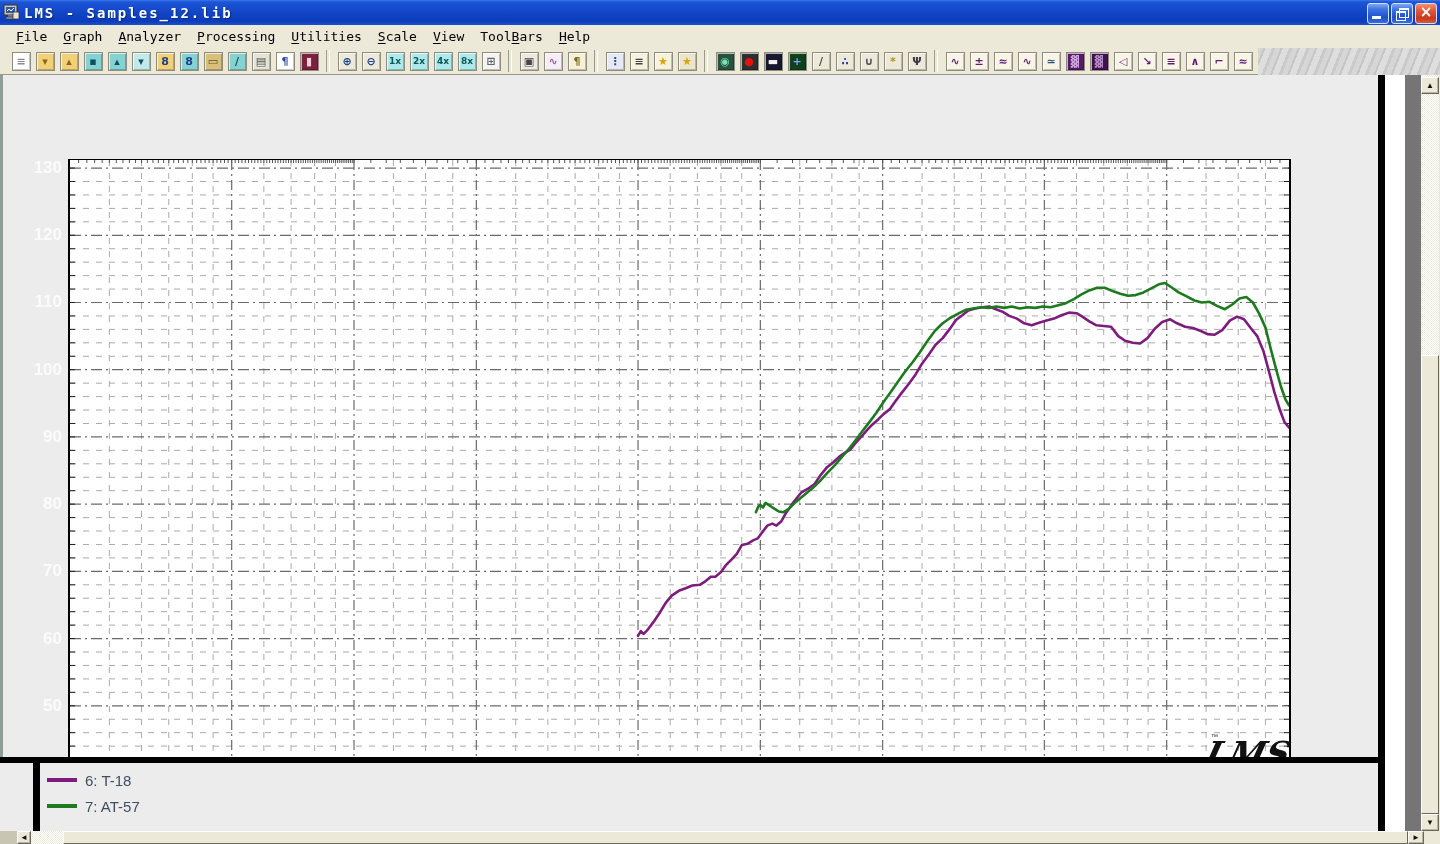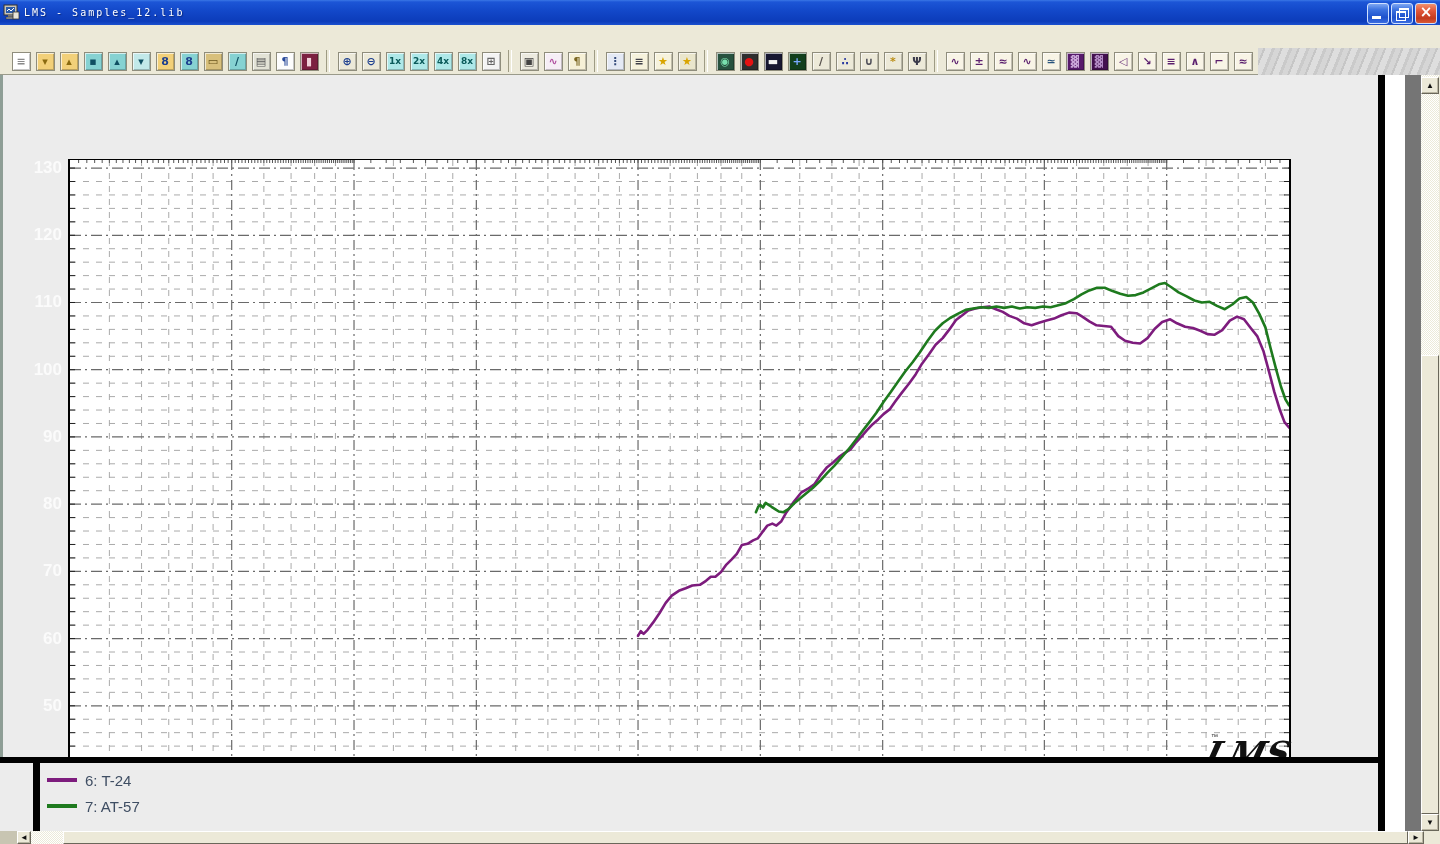--- a/index.html
+++ b/index.html
@@ -4,22 +4,22 @@
 <style>
   html,body{margin:0;padding:0;background:#555;}
   #app{position:relative;width:1440px;height:844px;overflow:hidden;
        font-family:"Liberation Sans",sans-serif;background:#ece9d8;user-select:none;}
 
   
   .titlebar{position:absolute;left:0;top:0;width:1440px;height:25px;
     background:linear-gradient(180deg,#3a77e6 0%,#1c55d6 8%,#1247c8 45%,#0c3cba 85%,#1b50cf 100%);
     display:flex;align-items:center;}
   .app-icon{width:17px;height:17px;margin:0 4px 0 3px;}
-  .title-text{color:#fff;font-family:"DejaVu Sans Mono",monospace;font-weight:normal;
-    font-size:10px;letter-spacing:2px;text-shadow:1px 1px 1px #0a2a80;}
+  .title-text{color:#fff;font-family:"DejaVu Sans Mono",monospace;font-weight:bold;
+    font-size:14px;letter-spacing:2px;text-shadow:1px 1px 1px #0a2a80;}
   .tb-buttons{position:absolute;right:3px;top:3px;display:flex;gap:2px;}
   .wbtn{width:20px;height:19px;border-radius:3px;border:1px solid #cfe0ff;position:relative;
     background:linear-gradient(180deg,#7da6f2 0%,#3c72e0 30%,#1e51cc 70%,#3a6ce0 100%);}
   .wbtn.close{background:linear-gradient(180deg,#f0926f 0%,#e2573a 35%,#c33a1e 75%,#d95a36 100%);}
   .wbtn.min::after{content:"";position:absolute;left:4px;bottom:4px;width:9px;height:3px;background:#fff;}
   .wbtn.restore::after{content:"";position:absolute;left:4px;top:7px;width:8px;height:7px;
     border:1px solid #fff;border-top-width:2px;background:transparent;}
   .wbtn.restore::before{content:"";position:absolute;left:7px;top:4px;width:8px;height:7px;
     border:1px solid #fff;border-top-width:2px;}
   .wbtn.close::after{content:"×";position:absolute;left:0;top:-1px;width:100%;text-align:center;
@@ -110,20 +110,31 @@
       <rect x="10" y="8" width="6" height="7" fill="#e8e4d8" stroke="#333" stroke-width="0.8"></rect>
     </svg>
     <span class="title-text">LMS - Samples_12.lib</span>
     <div class="tb-buttons">
       <div class="wbtn min"></div>
       <div class="wbtn restore"></div>
       <div class="wbtn close"></div>
     </div>
   </div>
 
+  <div class="menubar" id="menubar">
+      <span class="menu-item"><u>F</u>ile</span>
+      <span class="menu-item"><u>G</u>raph</span>
+      <span class="menu-item"><u>A</u>nalyzer</span>
+      <span class="menu-item"><u>P</u>rocessing</span>
+      <span class="menu-item"><u>U</u>tilities</span>
+      <span class="menu-item"><u>S</u>cale</span>
+      <span class="menu-item"><u>V</u>iew</span>
+      <span class="menu-item">Tool<u>B</u>ars</span>
+      <span class="menu-item"><u>H</u>elp</span>
+    </div>
 
   <div class="toolbar" id="toolbar">
       <div class="tb-group">
         <div class="tb-btn">
           <span class="tb-ico" style="background: rgb(255, 255, 255); color: rgb(138, 138, 138);">≡</span>
         </div>
         <div class="tb-btn">
           <span class="tb-ico" style="background: rgb(242, 208, 121); color: rgb(138, 106, 16);">▾</span>
         </div>
         <div class="tb-btn">
@@ -1071,21 +1082,21 @@
   <div class="hbar"></div>
   <div class="vbar-right"></div>
   <div class="white-strip"></div>
   <div class="gray-strip"></div>
 
   <div class="legend-pane">
 
     <div class="legend-rows" id="legendrows">
         <div class="legend-row">
           <div class="legend-swatch" style="background: rgb(125, 28, 125);"></div>
-          <span class="legend-label">6: T-24</span>
+          <span class="legend-label">6: T-18</span>
         </div>
         <div class="legend-row">
           <div class="legend-swatch" style="background: rgb(30, 122, 30);"></div>
           <span class="legend-label">7: AT-57</span>
         </div>
       </div>
   </div>
   <div class="legend-vbar"></div>
 
   <div class="vscroll-track dither"></div>

